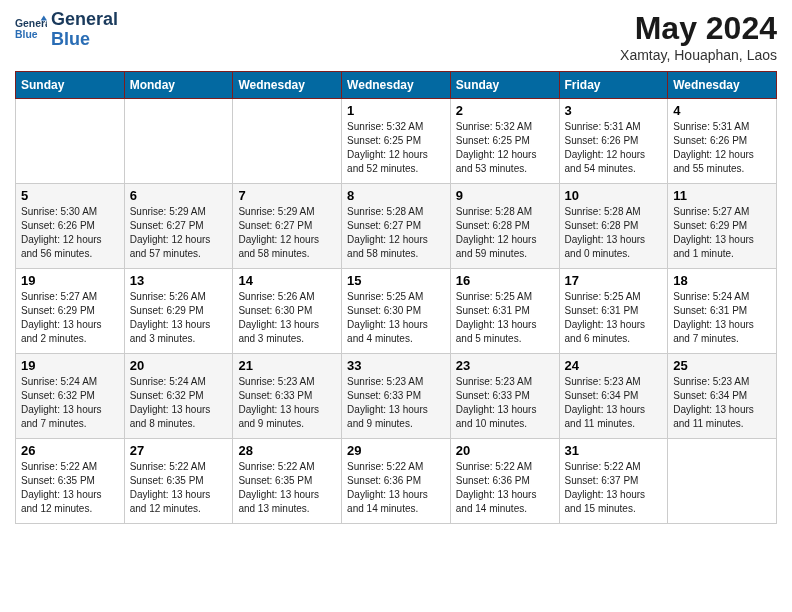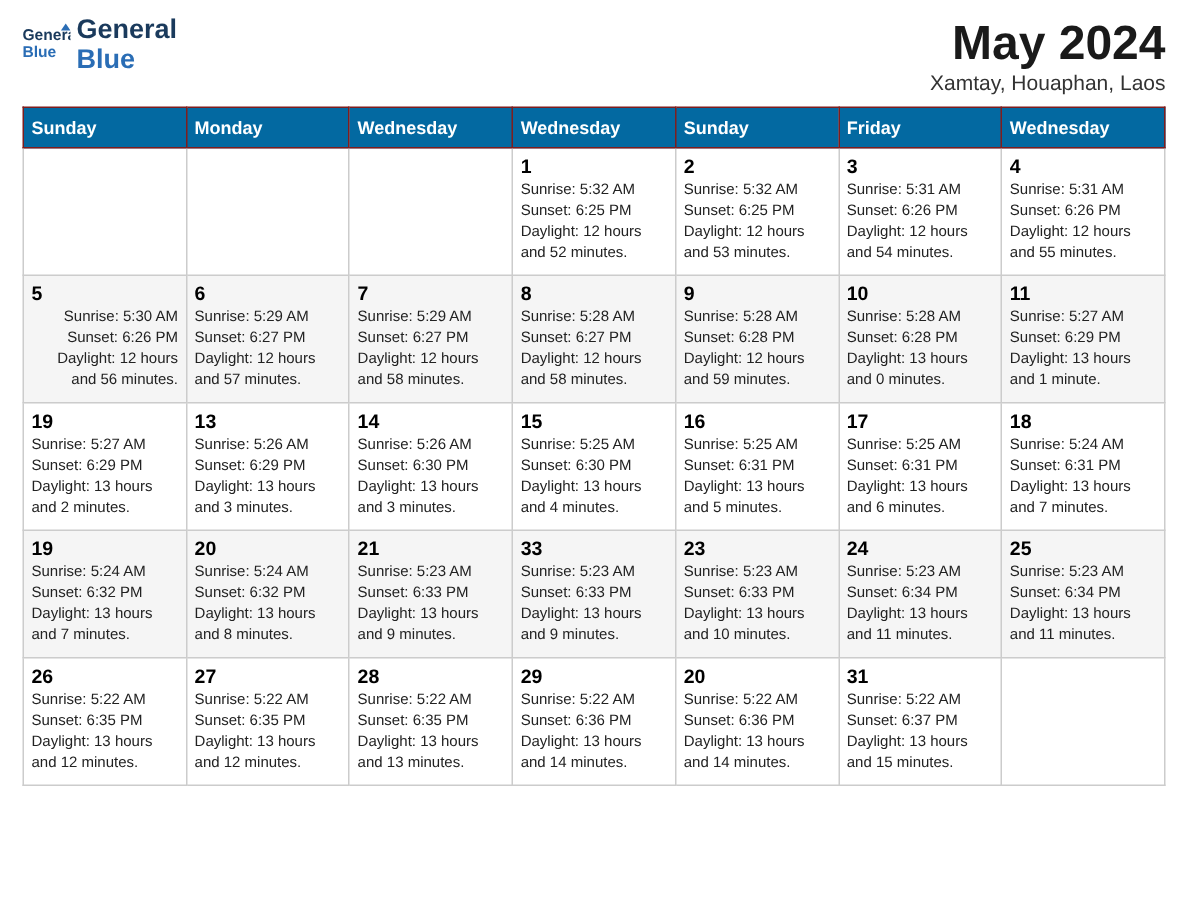--- a/index.html
+++ b/index.html
@@ -149,21 +149,21 @@
           <span class="day-num">4</span>
           <div class="day-info" style="white-space: pre-line;">Sunrise: 5:31 AM
 Sunset: 6:26 PM
 Daylight: 12 hours
 and 55 minutes.</div>
         </td>
       </tr>
       <tr>
         <td>
           <span class="day-num">5</span>
-          <div class="day-info" style="white-space: pre-line; text-align: right;">Sunrise: 5:30 AM
+          <div class="day-info" style="white-space: pre-line;">Sunrise: 5:30 AM
 Sunset: 6:26 PM
 Daylight: 12 hours
 and 56 minutes.</div>
         </td>
         <td>
           <span class="day-num">6</span>
           <div class="day-info" style="white-space: pre-line;">Sunrise: 5:29 AM
 Sunset: 6:27 PM
 Daylight: 12 hours
 and 57 minutes.</div>

